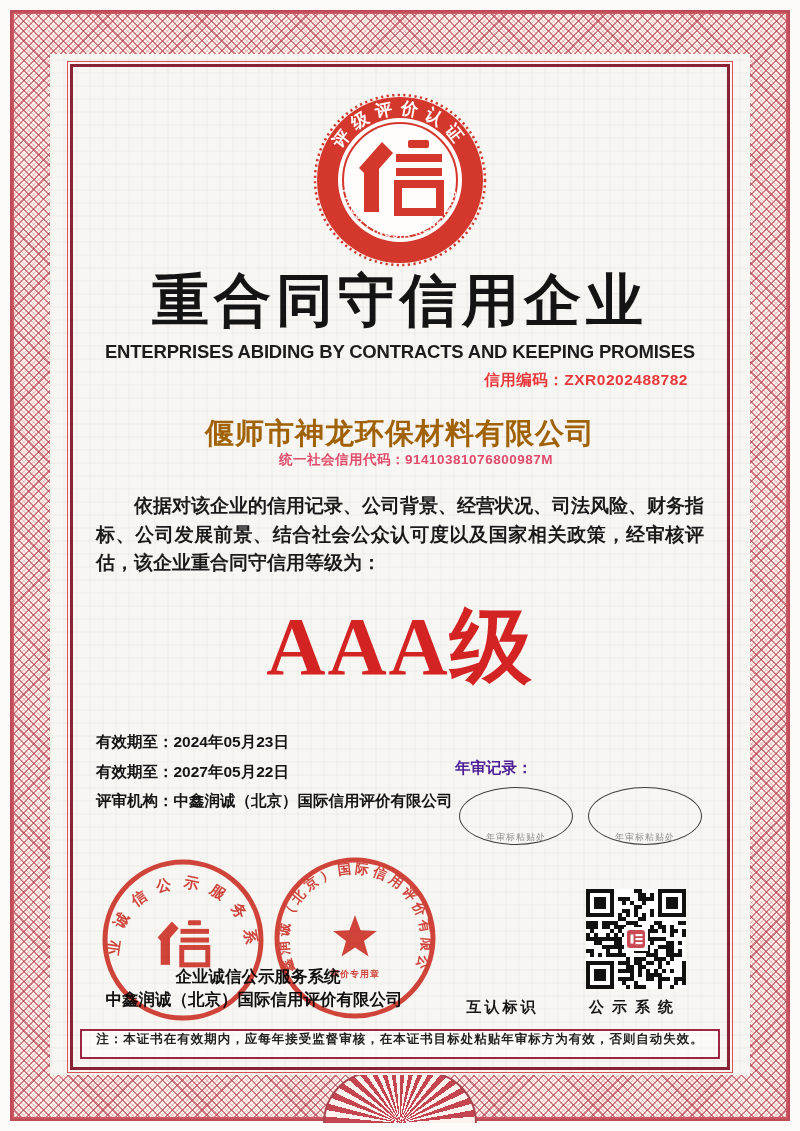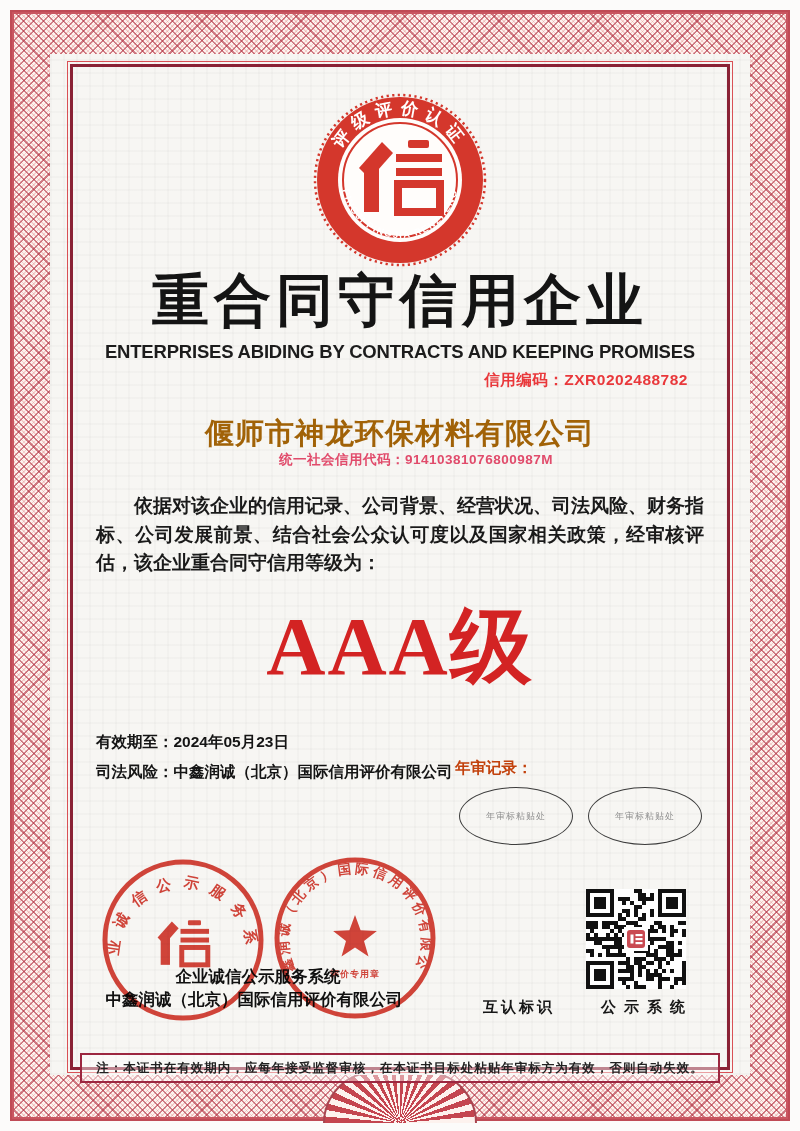--- a/index.html
+++ b/index.html
@@ -37,38 +37,38 @@
   .subtitle{top:341px;font-size:18.5px;font-weight:bold;color:#1c1c1c;letter-spacing:-0.2px;}
   .creditcode{top:370px;right:112px;font-size:15.5px;font-weight:bold;color:#e9383b;letter-spacing:.5px;}
   .company{top:414px;font-size:29px;font-weight:bold;color:#a16207;letter-spacing:1px;}
   .uscc{top:451px;font-size:13.5px;font-weight:bold;color:#e14b6b;letter-spacing:.5px;padding-left:32px;}
   .bodytext{top:492px;left:96px;width:608px;font-size:19px;line-height:1.5;font-weight:600;
     color:#1a1a1a;text-align:justify;text-indent:2em;}
   .grade{top:592px;font-size:82px;font-weight:bold;color:#d32323;letter-spacing:2px;}
 
   .inforow{position:relative;margin-bottom:12.5px;font-size:15.5px;font-weight:bold;color:#141414;line-height:17px;white-space:nowrap;}
   .infoblock{top:733px;left:96px;}
-  .annual-label{top:758px;left:455px;font-size:15.5px;font-weight:bold;color:#c2410c;}
+  .annual-label{top:758px;left:455px;font-size:15.5px;font-weight:bold;color:#4c1d95;}
   .oval{width:112px;height:56px;border:1.5px solid #3d3d3d;border-radius:50%;
-    display:flex;align-items:center;justify-content:center;background:transparent;}
+    display:flex;align-items:flex-end;justify-content:center;background:transparent;}
   .oval span{font-size:9px;color:#8f8f8f;letter-spacing:1px;}
   .oval1{top:787px;left:459px;}
   .oval2{top:787px;left:588px;}
 
   .sealbox{mix-blend-mode:multiply;z-index:6;}
   .caption{z-index:5;font-size:16.5px;font-weight:bold;color:#101010;white-space:nowrap;text-align:center;}
   .cap1{top:966px;left:108px;width:300px;}
   .cap2{top:989px;left:58px;width:392px;}
 
-  .marklabel{font-size:15px;font-weight:bold;color:#161616;text-align:right;}
+  .marklabel{font-size:15px;font-weight:bold;color:#161616;text-align:center;}
   .mutual-label{top:998px;left:450px;width:105px;letter-spacing:3px;}
   .qr-label{top:998px;left:577px;width:116px;letter-spacing:8px;}
 
-  .note{top:1053px;left:80px;width:636px;height:26px;border:2.5px solid #9c2740;
-    display:flex;align-items:center;justify-content:center;background:rgba(255,255,255,.45);}
+  .note{top:1029px;left:80px;width:636px;height:26px;border:2.5px solid #9c2740;
+    display:flex;align-items:flex-start;justify-content:center;background:rgba(255,255,255,.45);}
   .note span{font-size:12.5px;font-weight:bold;color:#222;letter-spacing:1px;white-space:nowrap;}
 </style>
 </head>
 <body>
 
 <div id="cert">
   <div class="band"></div>
   <div class="fan"></div>
   <div class="paper"></div>
   <div class="frame"></div>
@@ -104,21 +104,22 @@
   <div class="abs ctr subtitle hei">ENTERPRISES ABIDING BY CONTRACTS AND KEEPING PROMISES</div>
   <div class="abs ctr title">重合同守信用企业</div>
   <div class="abs creditcode hei">信用编码：ZXR0202488782</div>
   <div class="abs ctr company hei">偃师市神龙环保材料有限公司</div>
   <div class="abs ctr uscc hei">统一社会信用代码：91410381076800987M</div>
   <div class="abs ctr grade">AAA级</div>
   <div class="abs bodytext">依据对该企业的信用记录、公司背景、经营状况、司法风险、财务指标、公司发展前景、结合社会公众认可度以及国家相关政策，经审核评估，该企业重合同守信用等级为：</div>
 
   <div class="abs infoblock hei">
     <div class="inforow"><span>有效期至：</span><span>2024年05月23日</span></div>
-    <div class="inforow"><span>司法风险：</span><span>中鑫润诚（北京）国际信用评价有限公司</span></div>
+    <div class="inforow"><span>有效期至：</span><span>2027年05月22日</span></div>
+    <div class="inforow"><span>评审机构：</span><span>中鑫润诚（北京）国际信用评价有限公司</span></div>
   </div>
 
   <div class="abs annual-label hei">年审记录：</div>
   <div class="abs oval oval1">
       <span>年审标粘贴处</span>
     </div>
   <div class="abs oval oval2">
       <span>年审标粘贴处</span>
     </div>
 

